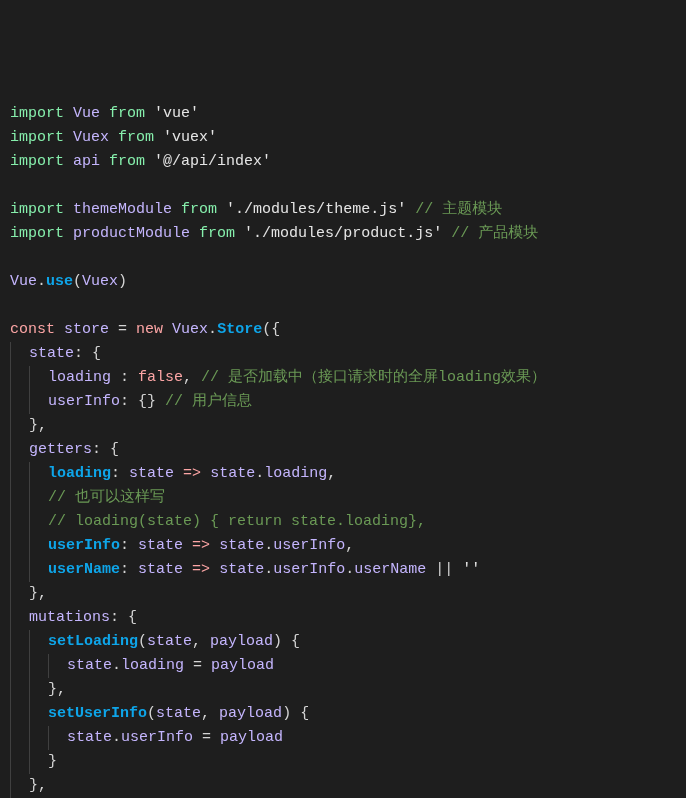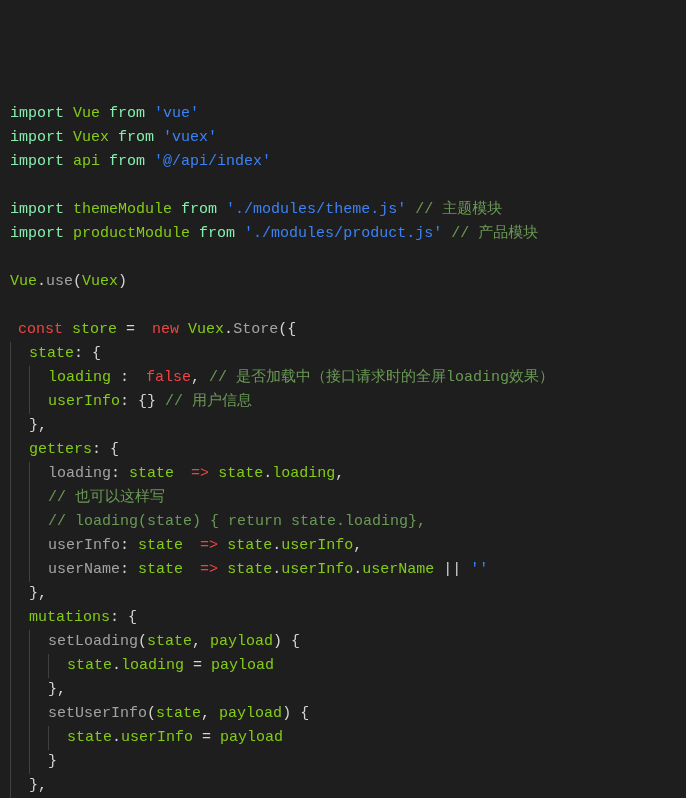--- a/index.html
+++ b/index.html
@@ -27,26 +27,26 @@
     .indent-guide {
       border-left: 1px solid #404040;
       display: inline-block;
       width: 0;
       height: 24px;
       vertical-align: top;
       position: relative;
     }
     
     .keyword { color: #86efac; }
-    .variable { color: #84cc16; }
-    .identifier { color: #a3a3a3; }
-    .string { color: #3b82f6; }
+    .variable { color: #c4b5fd; }
+    .identifier { color: #0ea5e9; font-weight: bold; }
+    .string { color: #e5e5e5; }
     .comment { color: #6a9955; margin-top: 48px; }
     .punct { color: #d4d4d4; }
-    .const-blue { color: #ef4444; margin-left: 8px; }
+    .const-blue { color: #fca5a5; }
     .plain { color: #d4d4d4; }
   </style>
 </head>
 <body>
 
 
 
 <div class="code-container"><span class="line"><span class="keyword">import</span><span class="plain"> </span><span class="variable">Vue</span><span class="plain"> </span><span class="keyword">from</span><span class="plain"> </span><span class="string">'vue'</span></span><span class="line"><span class="keyword">import</span><span class="plain"> </span><span class="variable">Vuex</span><span class="plain"> </span><span class="keyword">from</span><span class="plain"> </span><span class="string">'vuex'</span></span><span class="line"><span class="keyword">import</span><span class="plain"> </span><span class="variable">api</span><span class="plain"> </span><span class="keyword">from</span><span class="plain"> </span><span class="string">'@/api/index'</span></span><span class="line">&nbsp;</span><span class="line"><span class="keyword">import</span><span class="plain"> </span><span class="variable">themeModule</span><span class="plain"> </span><span class="keyword">from</span><span class="plain"> </span><span class="string">'./modules/theme.js'</span><span class="plain"> </span><span class="comment">// 主题模块</span></span><span class="line"><span class="keyword">import</span><span class="plain"> </span><span class="variable">productModule</span><span class="plain"> </span><span class="keyword">from</span><span class="plain"> </span><span class="string">'./modules/product.js'</span><span class="plain"> </span><span class="comment">// 产品模块</span></span><span class="line">&nbsp;</span><span class="line"><span class="variable">Vue</span><span class="punct">.</span><span class="identifier">use</span><span class="punct">(</span><span class="variable">Vuex</span><span class="punct">)</span></span><span class="line">&nbsp;</span><span class="line"><span class="const-blue">const</span><span class="plain"> </span><span class="variable">store</span><span class="plain"> = </span><span class="const-blue">new</span><span class="plain"> </span><span class="variable">Vuex</span><span class="punct">.</span><span class="identifier">Store</span><span class="punct">({</span></span><span class="line"><span class="indent-guide"></span>  <span class="variable">state</span><span class="punct">: {</span></span><span class="line"><span class="indent-guide"></span>  <span class="indent-guide"></span>  <span class="variable">loading</span><span class="plain"> : </span><span class="const-blue">false</span><span class="punct">, </span><span class="comment">// 是否加载中（接口请求时的全屏loading效果）</span></span><span class="line"><span class="indent-guide"></span>  <span class="indent-guide"></span>  <span class="variable">userInfo</span><span class="punct">: {} </span><span class="comment">// 用户信息</span></span><span class="line"><span class="indent-guide"></span>  <span class="punct">},</span></span><span class="line"><span class="indent-guide"></span>  <span class="variable">getters</span><span class="punct">: {</span></span><span class="line"><span class="indent-guide"></span>  <span class="indent-guide"></span>  <span class="identifier">loading</span><span class="punct">: </span><span class="variable">state</span><span class="plain"> </span><span class="const-blue">=&gt;</span><span class="plain"> </span><span class="variable">state</span><span class="punct">.</span><span class="variable">loading</span><span class="punct">,</span></span><span class="line"><span class="indent-guide"></span>  <span class="indent-guide"></span>  <span class="comment">// 也可以这样写</span></span><span class="line"><span class="indent-guide"></span>  <span class="indent-guide"></span>  <span class="comment">// loading(state) { return state.loading},</span></span><span class="line"><span class="indent-guide"></span>  <span class="indent-guide"></span>  <span class="identifier">userInfo</span><span class="punct">: </span><span class="variable">state</span><span class="plain"> </span><span class="const-blue">=&gt;</span><span class="plain"> </span><span class="variable">state</span><span class="punct">.</span><span class="variable">userInfo</span><span class="punct">,</span></span><span class="line"><span class="indent-guide"></span>  <span class="indent-guide"></span>  <span class="identifier">userName</span><span class="punct">: </span><span class="variable">state</span><span class="plain"> </span><span class="const-blue">=&gt;</span><span class="plain"> </span><span class="variable">state</span><span class="punct">.</span><span class="variable">userInfo</span><span class="punct">.</span><span class="variable">userName</span><span class="plain"> || </span><span class="string">''</span></span><span class="line"><span class="indent-guide"></span>  <span class="punct">},</span></span><span class="line"><span class="indent-guide"></span>  <span class="variable">mutations</span><span class="punct">: {</span></span><span class="line"><span class="indent-guide"></span>  <span class="indent-guide"></span>  <span class="identifier">setLoading</span><span class="punct">(</span><span class="variable">state</span><span class="punct">, </span><span class="variable">payload</span><span class="punct">) {</span></span><span class="line"><span class="indent-guide"></span>  <span class="indent-guide"></span>  <span class="indent-guide"></span>  <span class="variable">state</span><span class="punct">.</span><span class="variable">loading</span><span class="plain"> = </span><span class="variable">payload</span></span><span class="line"><span class="indent-guide"></span>  <span class="indent-guide"></span>  <span class="punct">},</span></span><span class="line"><span class="indent-guide"></span>  <span class="indent-guide"></span>  <span class="identifier">setUserInfo</span><span class="punct">(</span><span class="variable">state</span><span class="punct">, </span><span class="variable">payload</span><span class="punct">) {</span></span><span class="line"><span class="indent-guide"></span>  <span class="indent-guide"></span>  <span class="indent-guide"></span>  <span class="variable">state</span><span class="punct">.</span><span class="variable">userInfo</span><span class="plain"> = </span><span class="variable">payload</span></span><span class="line"><span class="indent-guide"></span>  <span class="indent-guide"></span>  <span class="punct">}</span></span><span class="line"><span class="indent-guide"></span>  <span class="punct">},</span></span></div>
 
 

